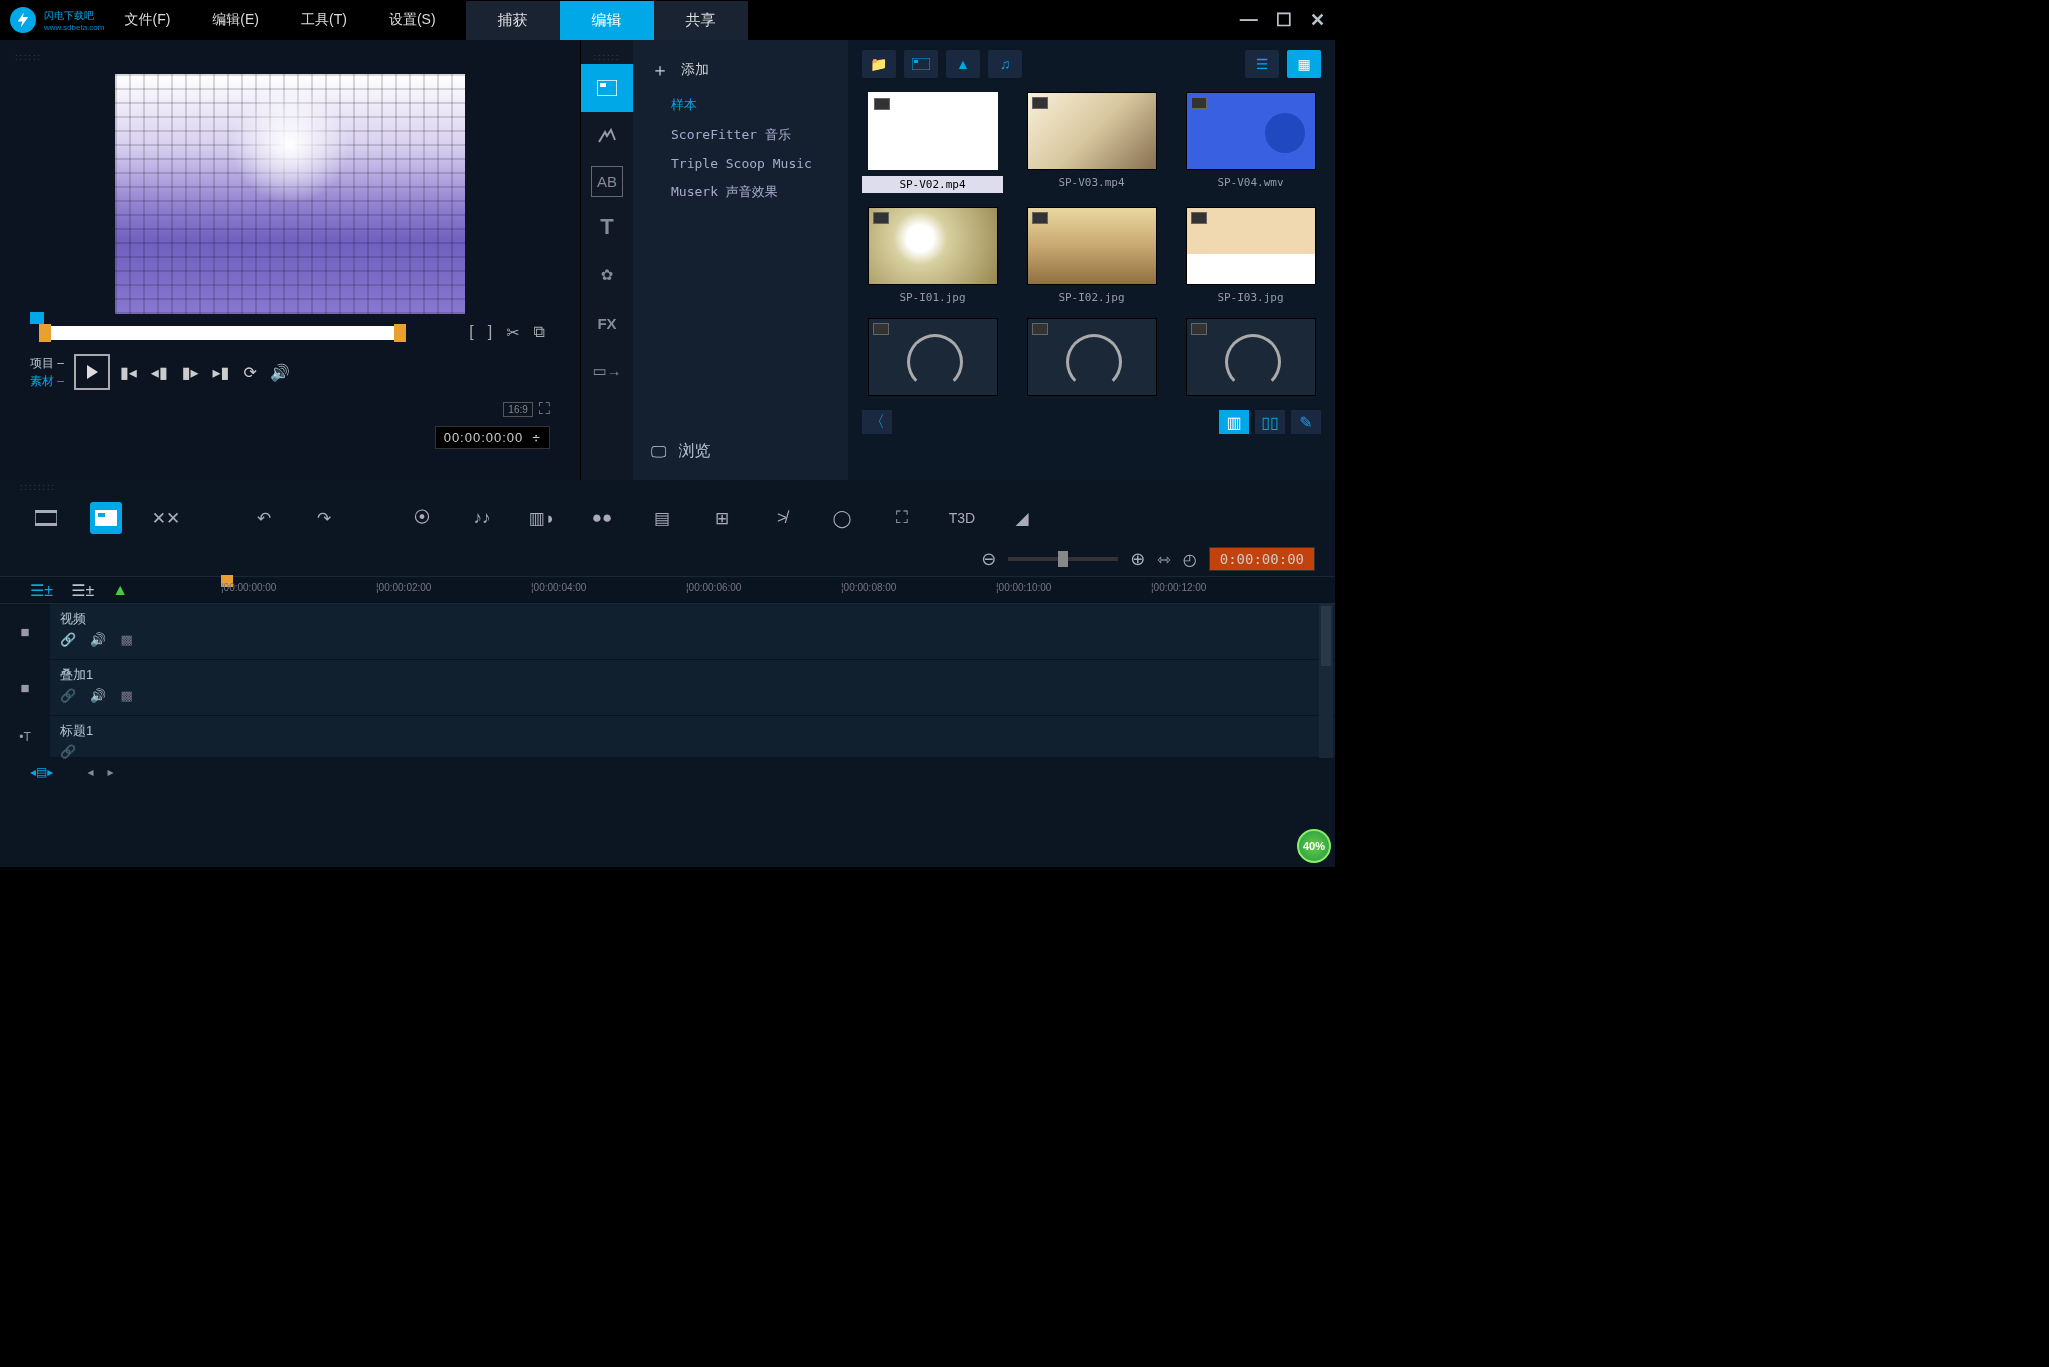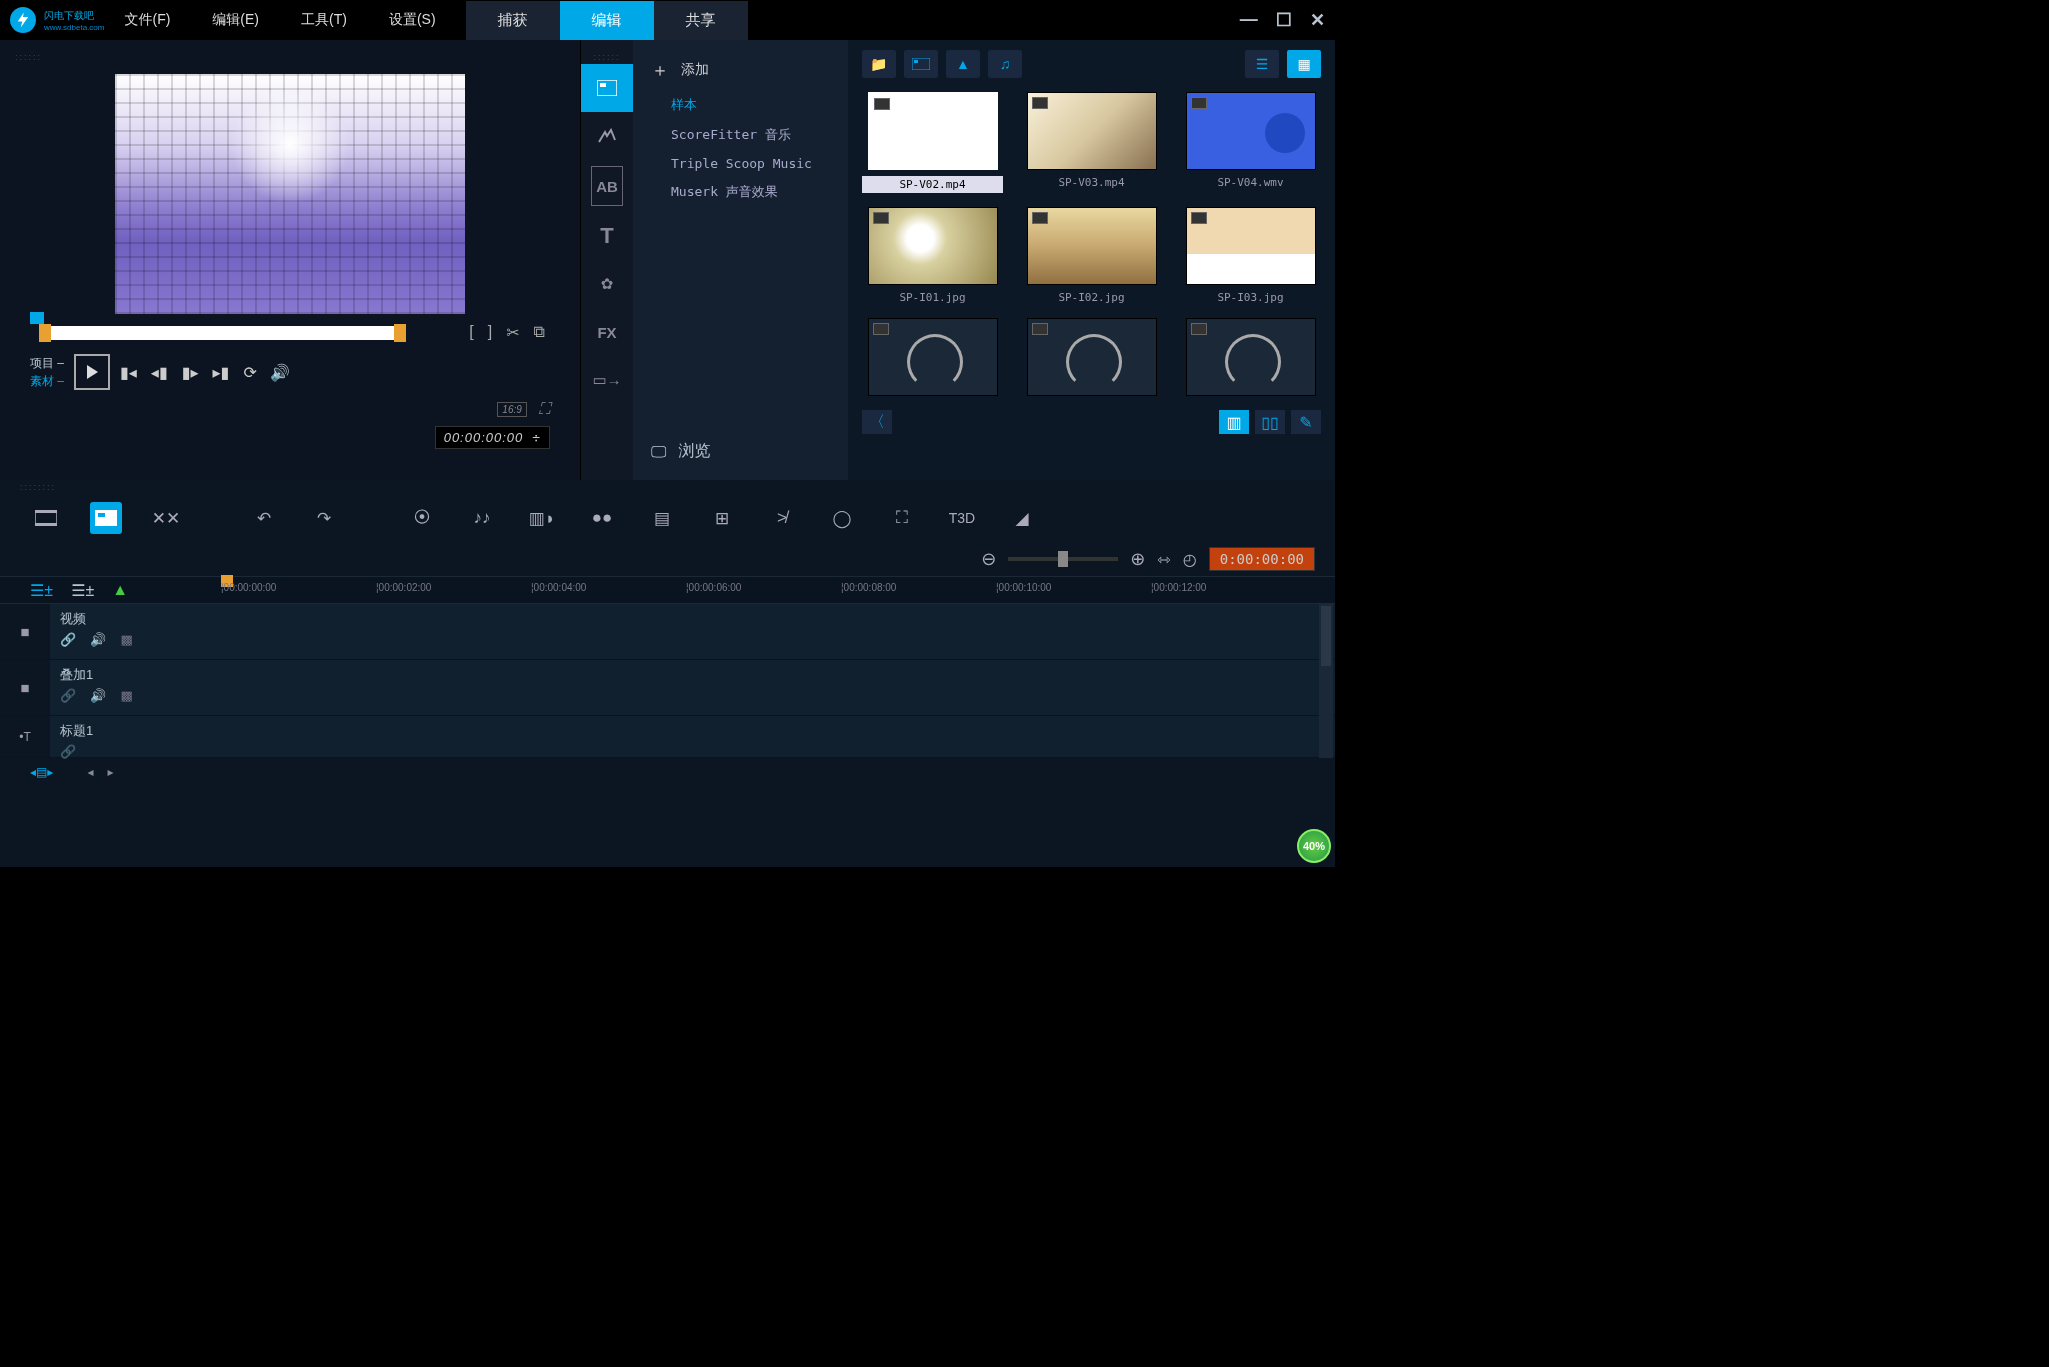--- a/index.html
+++ b/index.html
@@ -24,21 +24,21 @@
 .trimbar { margin: 12px 15px 8px; height: 14px; background: #fff; position: relative; border-radius: 2px; }
 .trimhandle { position: absolute; width: 12px; height: 18px; top: -2px; background: #e8a030; }
 .trimbar .hl { left: -6px; }
 .trimbar .hr { right: -6px; }
 .trimicons { position: absolute; right: -145px; top: -3px; display: flex; gap: 14px; color: #aaa; }
 .playrow { display: flex; align-items: center; padding: 6px 15px; gap: 10px; }
 .modelabels { font-size: 12px; line-height: 18px; }
 .modelabels .active { color: #00a8e8; }
 .playbtn { width: 36px; height: 36px; border: 2px solid #aaa; display: flex; align-items: center; justify-content: center; cursor: pointer; }
 .ctrlbtns { display: flex; gap: 14px; align-items: center; color: #ccc; font-size: 16px; }
-.timecode-row { display: flex; justify-content: flex-end; padding: 4px 15px; gap: 12px; align-items: center; font-style: italic; }
+.timecode-row { display: flex; justify-content: flex-end; padding: 4px 15px; gap: 6px; align-items: center; }
 .aspectbox { border: 1px solid #555; padding: 1px 4px; font-size: 10px; color: #888; }
 .timecode { background: #000; border: 1px solid #333; padding: 3px 8px; font-family: monospace; font-size: 13px; color: #ccc; letter-spacing: 1px; }
 
 .library-pane { flex: 1; display: flex; background: #101c2c; border-left: 1px solid #000; }
 .libsidebar { width: 52px; background: #0f1824; display: flex; flex-direction: column; padding-top: 10px; }
 .libsidebtn { height: 48px; display: flex; align-items: center; justify-content: center; color: #889; cursor: pointer; font-size: 15px; }
 .libsidebtn.active { background: #00a8e8; color: #fff; }
 .libtree { width: 215px; background: #142030; padding: 10px 0; }
 .libtree-head { display: flex; align-items: center; padding: 8px 18px; color: #ccc; font-size: 14px; cursor: pointer; gap: 12px; }
 .libtree-item { padding: 6px 18px 6px 38px; font-size: 13px; color: #aac; font-family: monospace; cursor: pointer; }
@@ -175,21 +175,21 @@
           <svg width="20" height="16" viewBox="0 0 20 16">
             <rect x="0" y="0" width="20" height="16" fill="none" stroke="#fff" stroke-width="1.5"></rect>
             <rect x="3" y="3" width="6" height="4" fill="#fff"></rect>
           </svg>
         </div>
       <div class="libsidebtn">
           <svg width="20" height="16" viewBox="0 0 20 16">
             <path d="M2 14 L8 4 L10 8 L14 2 L18 12" fill="none" stroke="#99a" stroke-width="2"></path>
           </svg>
         </div>
-      <div class="libsidebtn" style="font-weight:bold;border:1px solid #667;margin:6px 10px;height:40px">AB</div>
+      <div class="libsidebtn" style="font-weight:normal;border:1px solid #667;margin:6px 10px;height:31px">AB</div>
       <div class="libsidebtn" style="font-size:22px;font-weight:bold">T</div>
       <div class="libsidebtn">✿</div>
       <div class="libsidebtn" style="font-weight:bold">FX</div>
       <div class="libsidebtn">▭→</div>
     </div>
     <div class="libtree" style="position:relative">
       <div class="libtree-head">
         <span style="font-size:18px">＋</span>
         <span>添加</span>
       </div>

